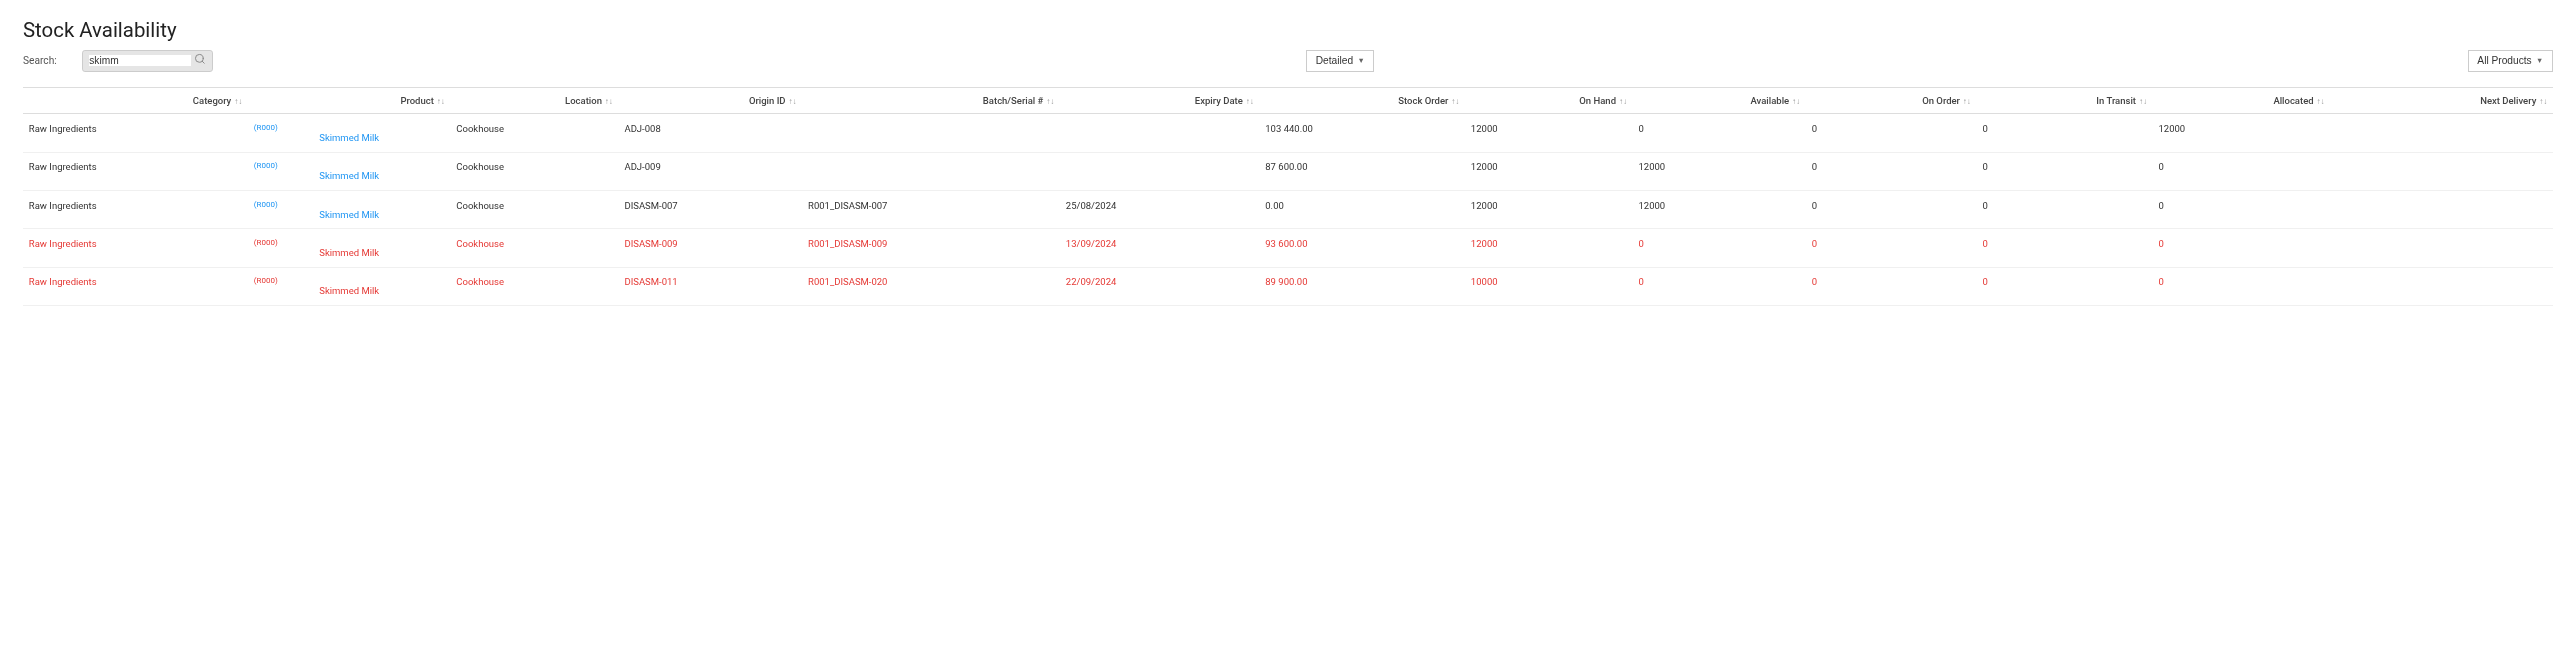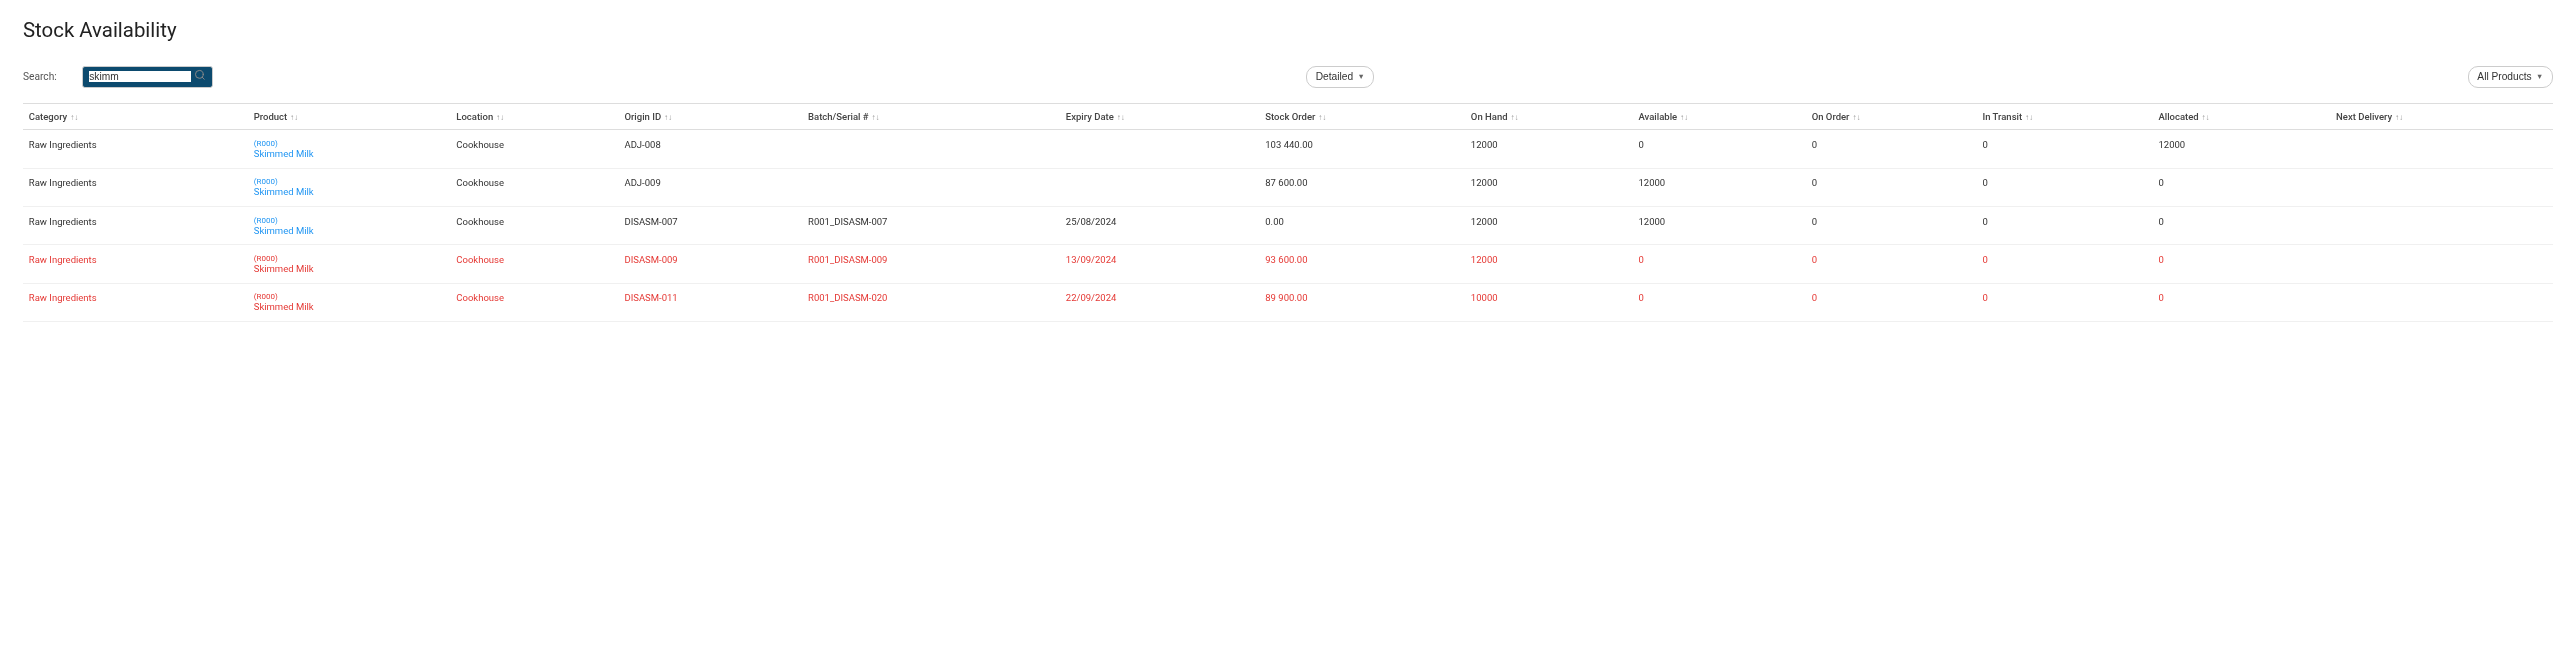--- a/index.html
+++ b/index.html
@@ -6,82 +6,82 @@
     body {
       font-family: -apple-system, BlinkMacSystemFont, 'Segoe UI', Roboto, sans-serif;
       background: #fff;
       color: #333;
       font-size: 10.2px;
       padding: 17.5px 23px;
     }
     h1 {
       font-size: 20.4px;
       font-weight: 400;
-      margin-bottom: 24px;
+      margin-bottom: 8px;
       color: #222;
     }
     .toolbar {
       display: flex;
       align-items: center;
       margin-bottom: 14.6px;
       gap: 8.7px;
     }
     .search-label {
       font-size: 10.2px;
       color: #555;
       margin-right: 17px;
     }
     .search-wrapper {
       display: flex;
       align-items: center;
       border: 0.7px solid #ccc;
       border-radius: 2.9px;
       padding: 2.9px 5.8px;
-      background: #0c4a6e;
+      background: #e5e5e5;
       gap: 3px;
     }
     .search-wrapper input {
       border: none;
       outline: none;
       font-size: 10.2px;
       width: 102px;
       color: #333;
     }
     .search-icon-svg {
       color: #888;
       font-size: 11.7px;
     }
     .spacer { flex: 1; }
     .dropdown-btn {
       display: flex;
       align-items: center;
       gap: 4.4px;
       border: 0.7px solid #ccc;
-      border-radius: 10px;
+      border-radius: 0;
       padding: 4.4px 8.7px;
       background: #fff;
       cursor: pointer;
       font-size: 10.2px;
       color: #333;
     }
     .dropdown-btn .arrow {
       font-size: 7.3px;
       color: #666;
     }
     table {
       width: 100%;
       border-collapse: collapse;
     }
     thead tr {
       border-top: 0.7px solid #ddd;
       border-bottom: 0.7px solid #ddd;
     }
     th {
       padding: 7.3px 5.8px;
-      text-align: left;
+      text-align: right;
       font-weight: 500;
       font-size: 9.5px;
       color: #444;
       white-space: nowrap;
       cursor: pointer;
       user-select: none;
     }
     th .sort-icon {
       display: inline-block;
       margin-left: 2.9px;
@@ -95,20 +95,21 @@
       border-bottom: 0.7px solid #f0f0f0;
       vertical-align: top;
     }
     .product-label {
       font-size: 8px;
       color: #2196F3;
     }
     .product-name {
       color: #2196F3;
       font-size: 9.5px;
+      text-align: center;
     }
     tr.row-red td { color: #e53935; }
     tr.row-red .product-label { color: #e53935; }
     tr.row-red .product-name { color: #e53935; }
   </style>
 </head>
 <body>
 
 <h1>Stock Availability</h1>
 

